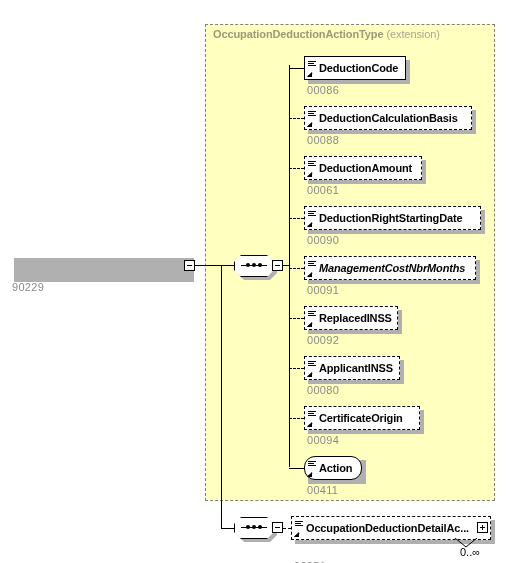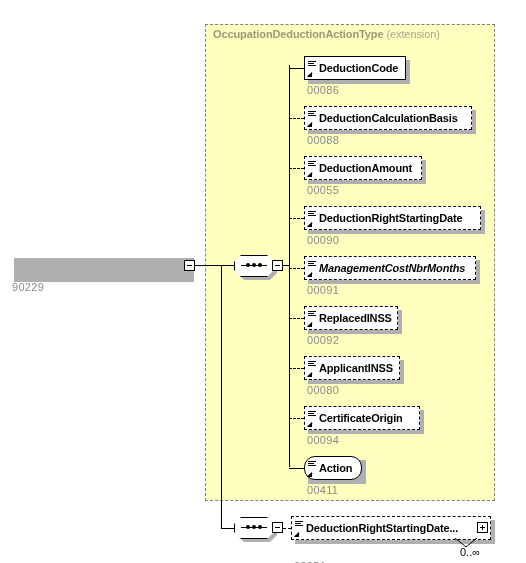--- a/index.html
+++ b/index.html
@@ -297,21 +297,21 @@
       <div class="node optional" style="left: 304px; top: 140px; width: 118px;">
         <span class="elem-icon">
           <i class="l1"></i>
           <i class="l2"></i>
           <i class="l3"></i>
           <span class="arrow2"></span>
           <span class="arrow"></span>
         </span>
         <span class="label">DeductionAmount</span>
       </div>
-      <div class="code" style="left: 307px; top: 168px;">00055</div>
+      <div class="code" style="left: 307px; top: 168px;">00061</div>
       <div class="dline" style="left: 289px; top: 202px; width: 15px;"></div>
       <div class="nodeshadow" style="left: 308px; top: 194px; width: 177px;"></div>
       <div class="node optional" style="left: 304px; top: 190px; width: 177px;">
         <span class="elem-icon">
           <i class="l1"></i>
           <i class="l2"></i>
           <i class="l3"></i>
           <span class="arrow2"></span>
           <span class="arrow"></span>
         </span>
@@ -398,21 +398,21 @@
 
   <div class="nodeshadow" style="left:295px; top:504px; width:200px;"></div>
   <div class="node optional" style="left:291px; top:500px; width:200px;">
     <span class="elem-icon">
       <i class="l1"></i>
         <i class="l2"></i>
         <i class="l3"></i>
       <span class="arrow2"></span>
       <span class="arrow"></span>
     </span>
-    <span class="label">DeductionRightStartingDate...</span>
+    <span class="label">OccupationDeductionDetailAc...</span>
   </div>
   <div class="toggle plus" style="left:477px; top:506px;"></div>
 
   <svg style="position:absolute; left:455px; top:522px; width:30px; height:10px;">
     <path d="M0,0 L11,9 L22,0" fill="none" stroke="#000" stroke-width="1"></path>
   </svg>
   <div class="card-label" style="left:460px; top:530px;">0..∞</div>
 
   <div class="code" style="left:294px; top:544px;">90251</div>
 

